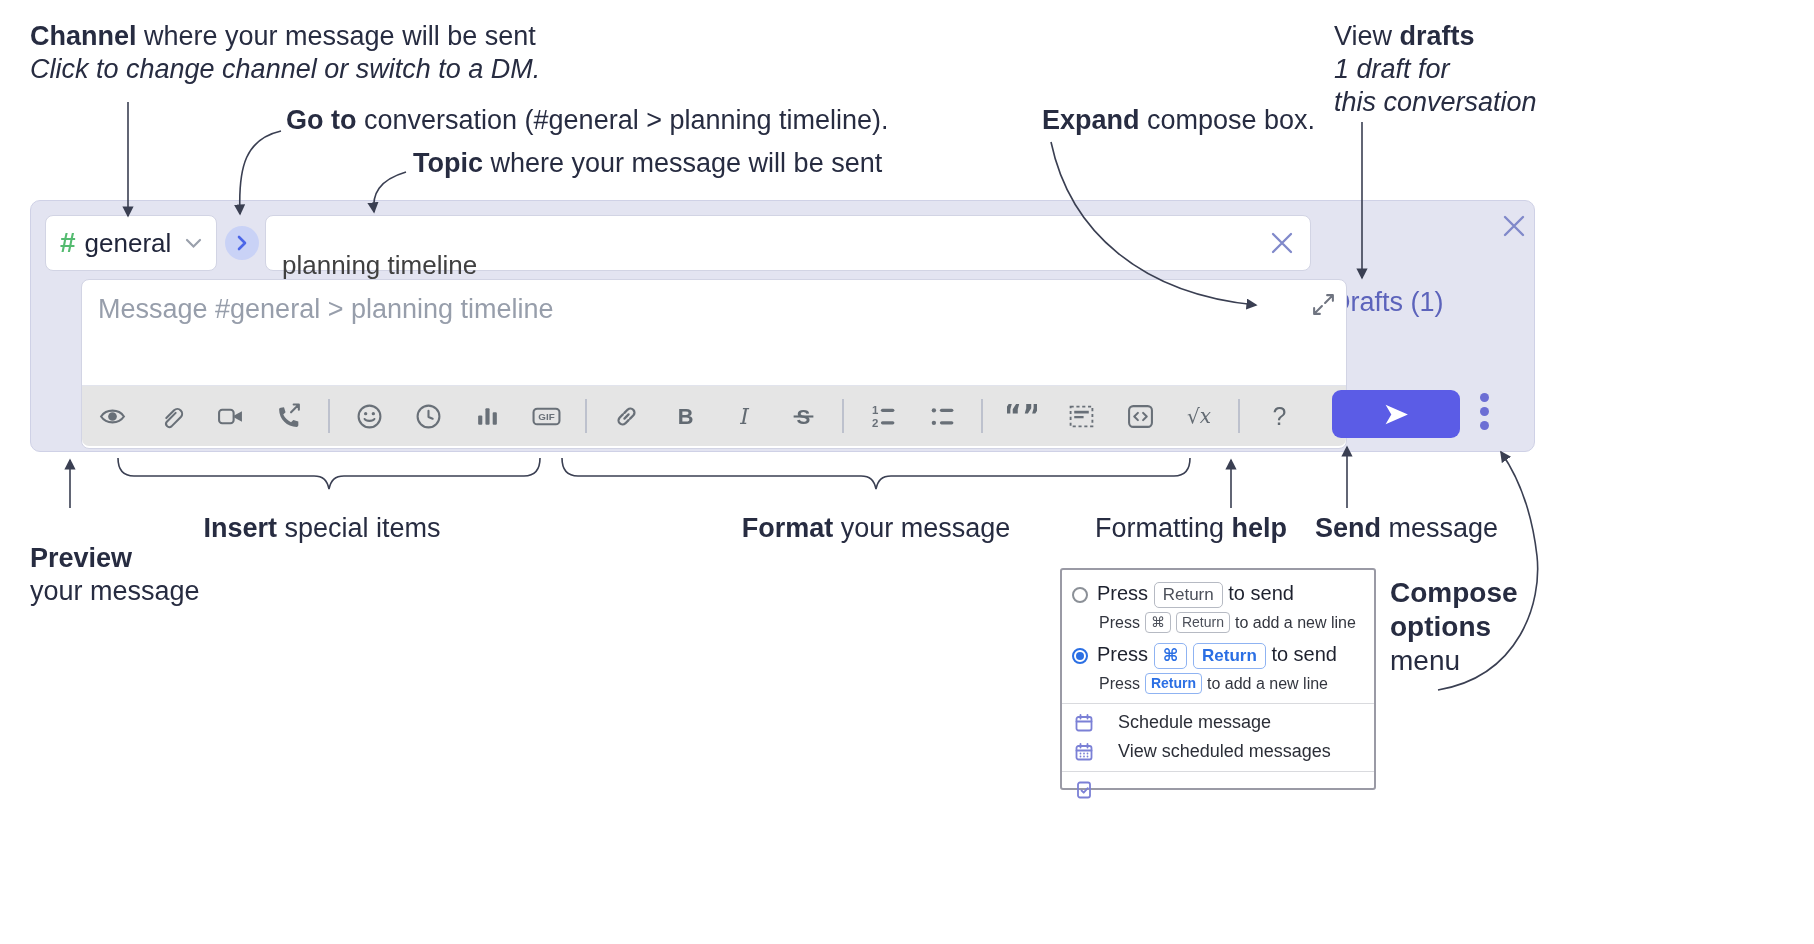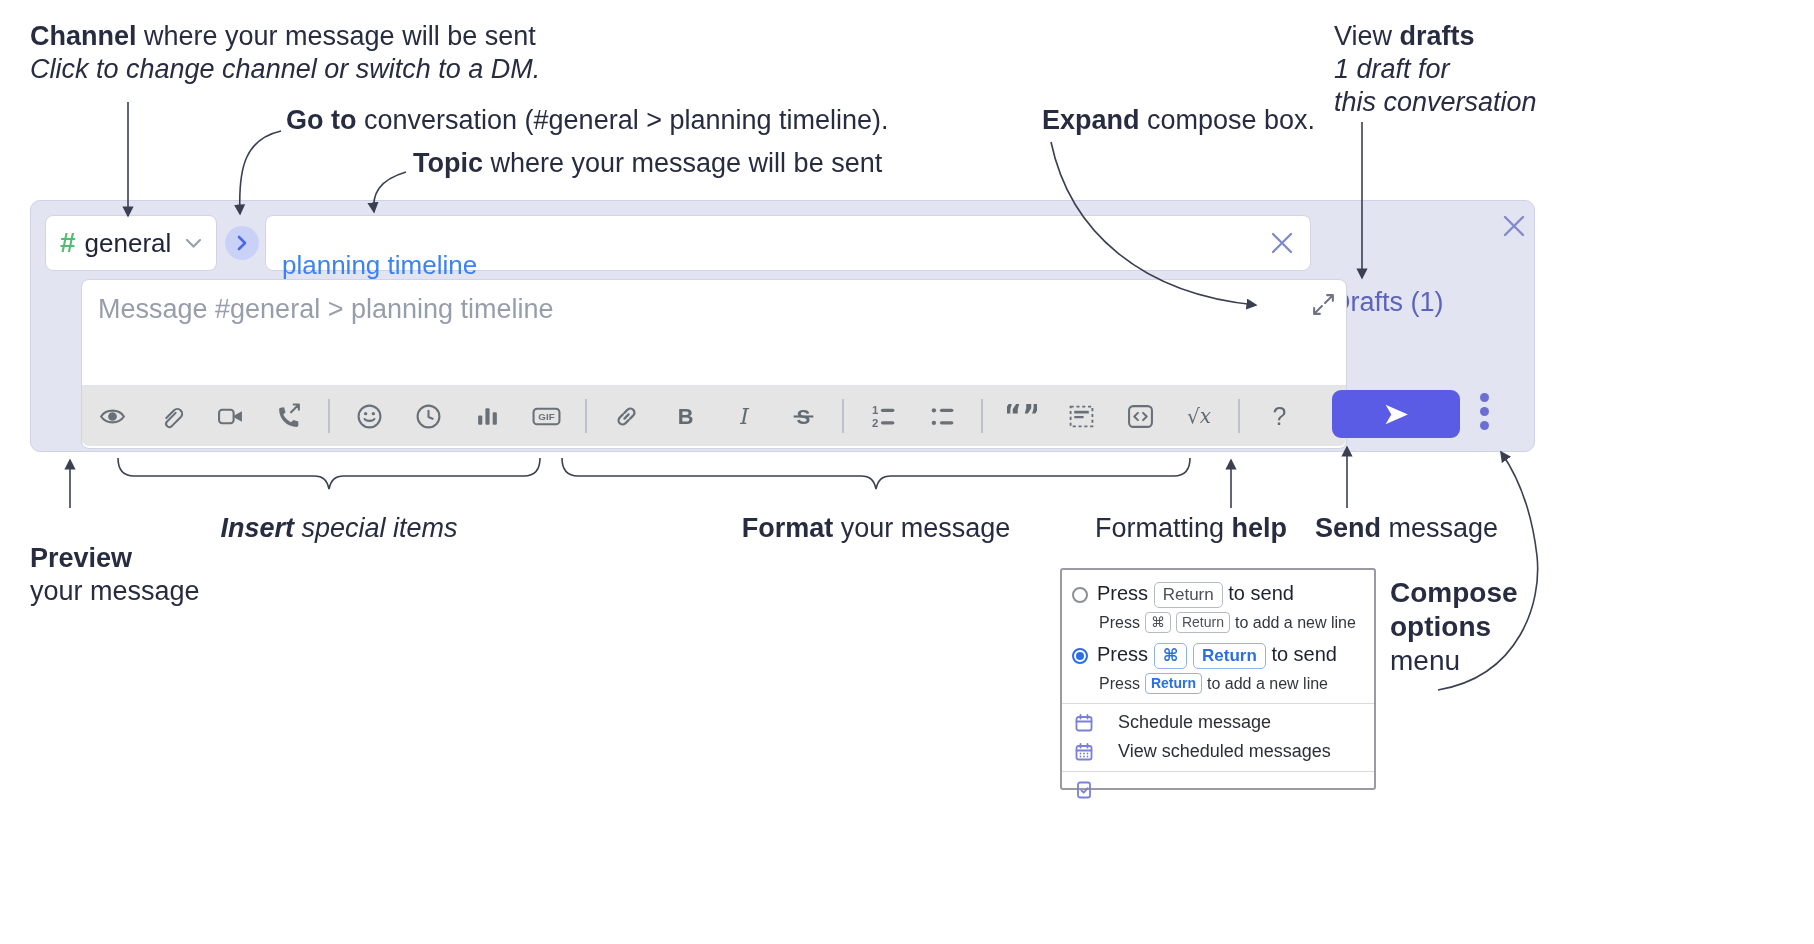--- a/index.html
+++ b/index.html
@@ -15,21 +15,21 @@
   #compose{position:absolute;left:30px;top:200px;width:1505px;height:252px;background:#e3e4f1;
            border:1px solid #cfd1e6;border-radius:10px;box-sizing:border-box;z-index:1;}
   .pill{position:absolute;left:14px;top:14px;width:172px;height:56px;background:#ffffff;border:1px solid #d2d4e4;
         border-radius:8px;box-sizing:border-box;display:flex;align-items:center;padding:0 14px;gap:9px;cursor:pointer;}
   .hash{color:#54bb70;font-size:28px;font-weight:bold;}
   .chname{font-size:26px;color:#20253a;flex:1;}
   .goto{position:absolute;left:194px;top:25px;width:34px;height:34px;border-radius:50%;background:#c9d2f6;
         display:flex;align-items:center;justify-content:center;cursor:pointer;}
   .topic{position:absolute;left:234px;top:14px;width:1046px;height:56px;background:#fff;border:1px solid #d2d4e4;
          border-radius:8px;box-sizing:border-box;display:flex;align-items:center;padding:0 16px;}
-  .topic-text{font-size:26px;color:#3b82f6;flex:1;margin-top:45px;}
+  .topic-text{font-size:26px;color:#404040;flex:1;margin-top:45px;}
   .iconbtn{display:flex;align-items:center;justify-content:center;cursor:pointer;}
   .editor{position:absolute;left:14px;top:78px;width:1266px;height:170px;background:#ffffff;border:1px solid #d2d4e4;
           border-radius:8px;box-sizing:border-box;margin-left:36px;}
   .msgarea{position:relative;height:105px;}
   .placeholder{position:absolute;left:16px;top:14px;font-size:27px;color:#979eab;}
   .expand{position:absolute;right:10px;top:12px;}
   .toolbar{height:61px;background:#e5e5e5;border-top:1px solid #e2e4ed;border-radius:0 0 7px 7px;
            display:flex;align-items:center;gap:19px;padding:0 10px;box-sizing:border-box;}
   .tb{width:40px;height:40px;display:flex;align-items:center;justify-content:center;flex:0 0 auto;cursor:pointer;}
   .tbdiv{width:2px;height:34px;background:#bdc1cd;flex:0 0 auto;}
@@ -103,21 +103,21 @@
   <div><span>View </span><b>drafts</b></div>
   <div class="it">1 draft for</div>
   <div class="it">this conversation</div>
 </div>
 
 <div class="ann" style="left:30px;top:512px;margin-top:30px;">
   <div><b>Preview</b></div>
   <div>your message</div>
 </div>
 
-<div class="ann center" style="left:339px;top:512px;font-style:italic;">
+<div class="ann center" style="left:322px;top:512px;">
   <b>Insert</b><span> special items</span>
 </div>
 
 <div class="ann center" style="left:876px;top:512px;">
   <b>Format</b><span> your message</span>
 </div>
 
 <div class="ann" style="left:1095px;top:512px;">
   <span>Formatting </span><b>help</b>
 </div>

